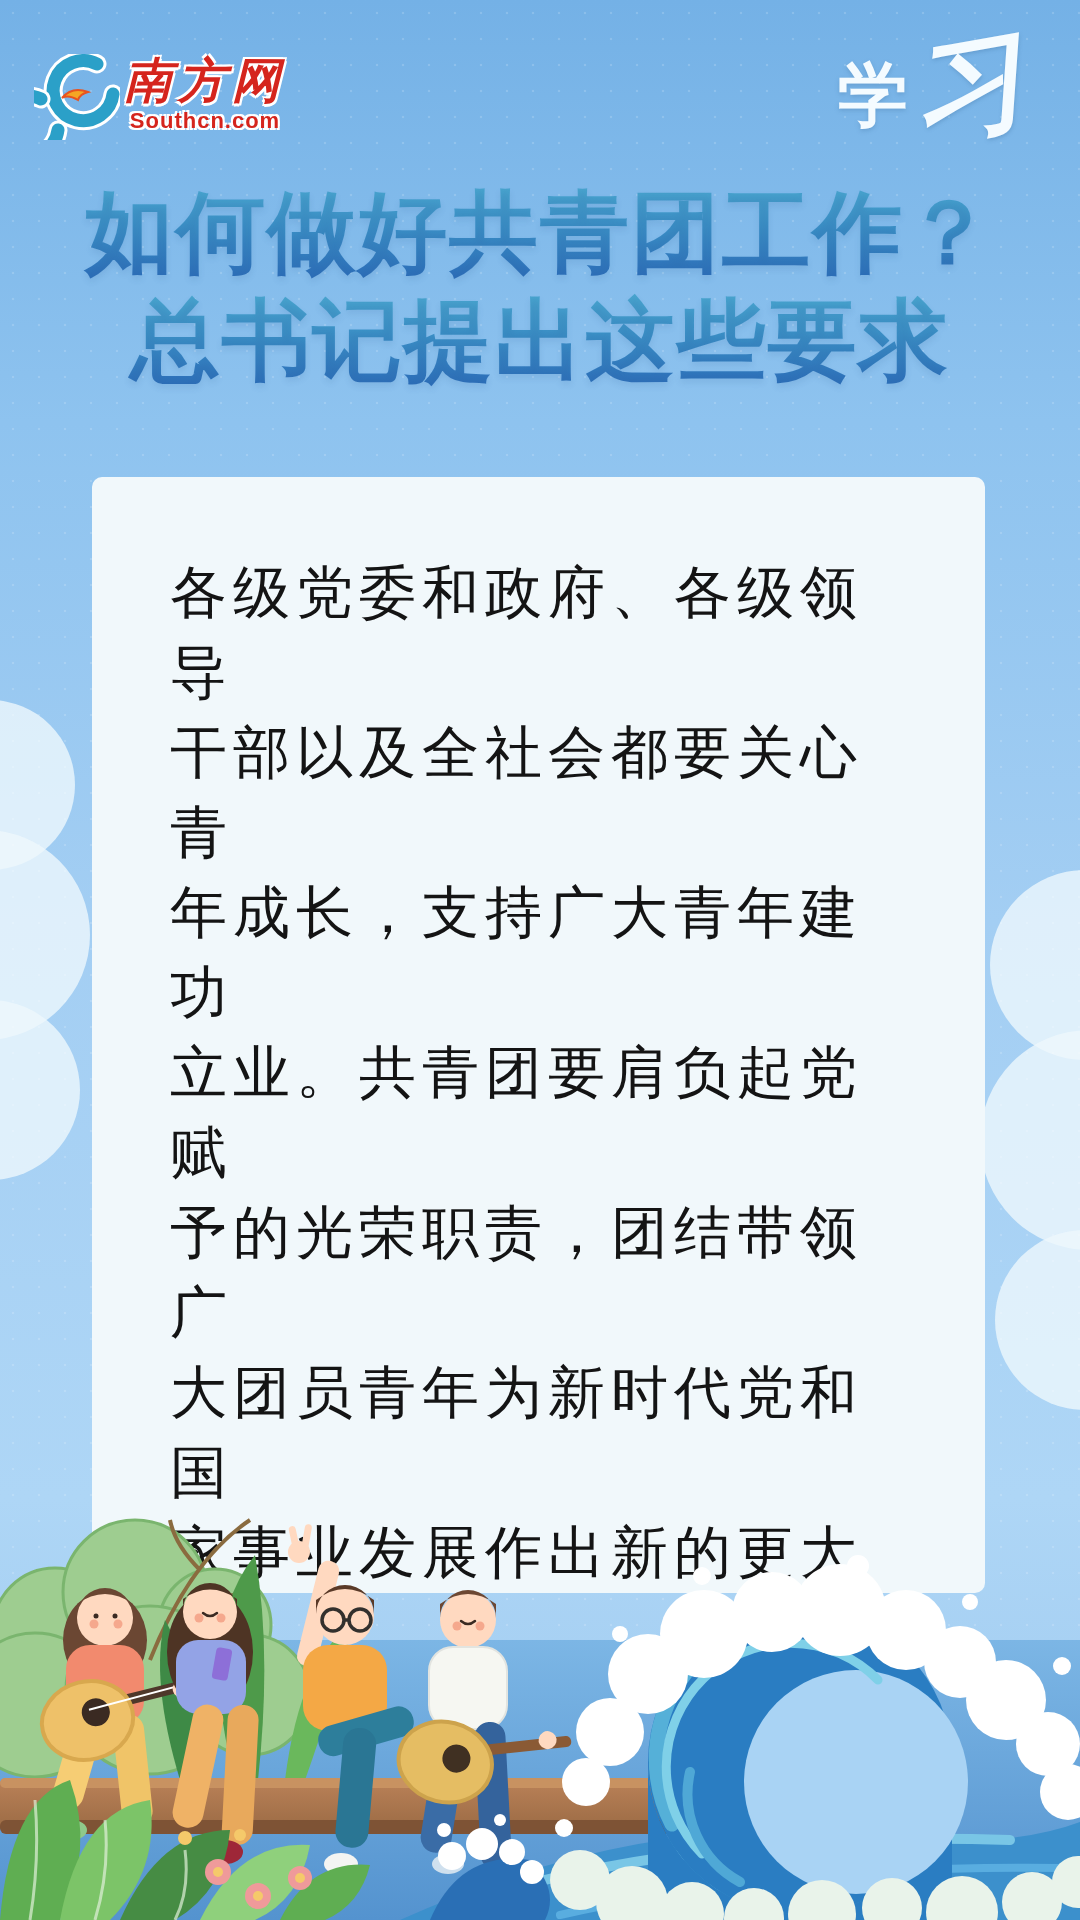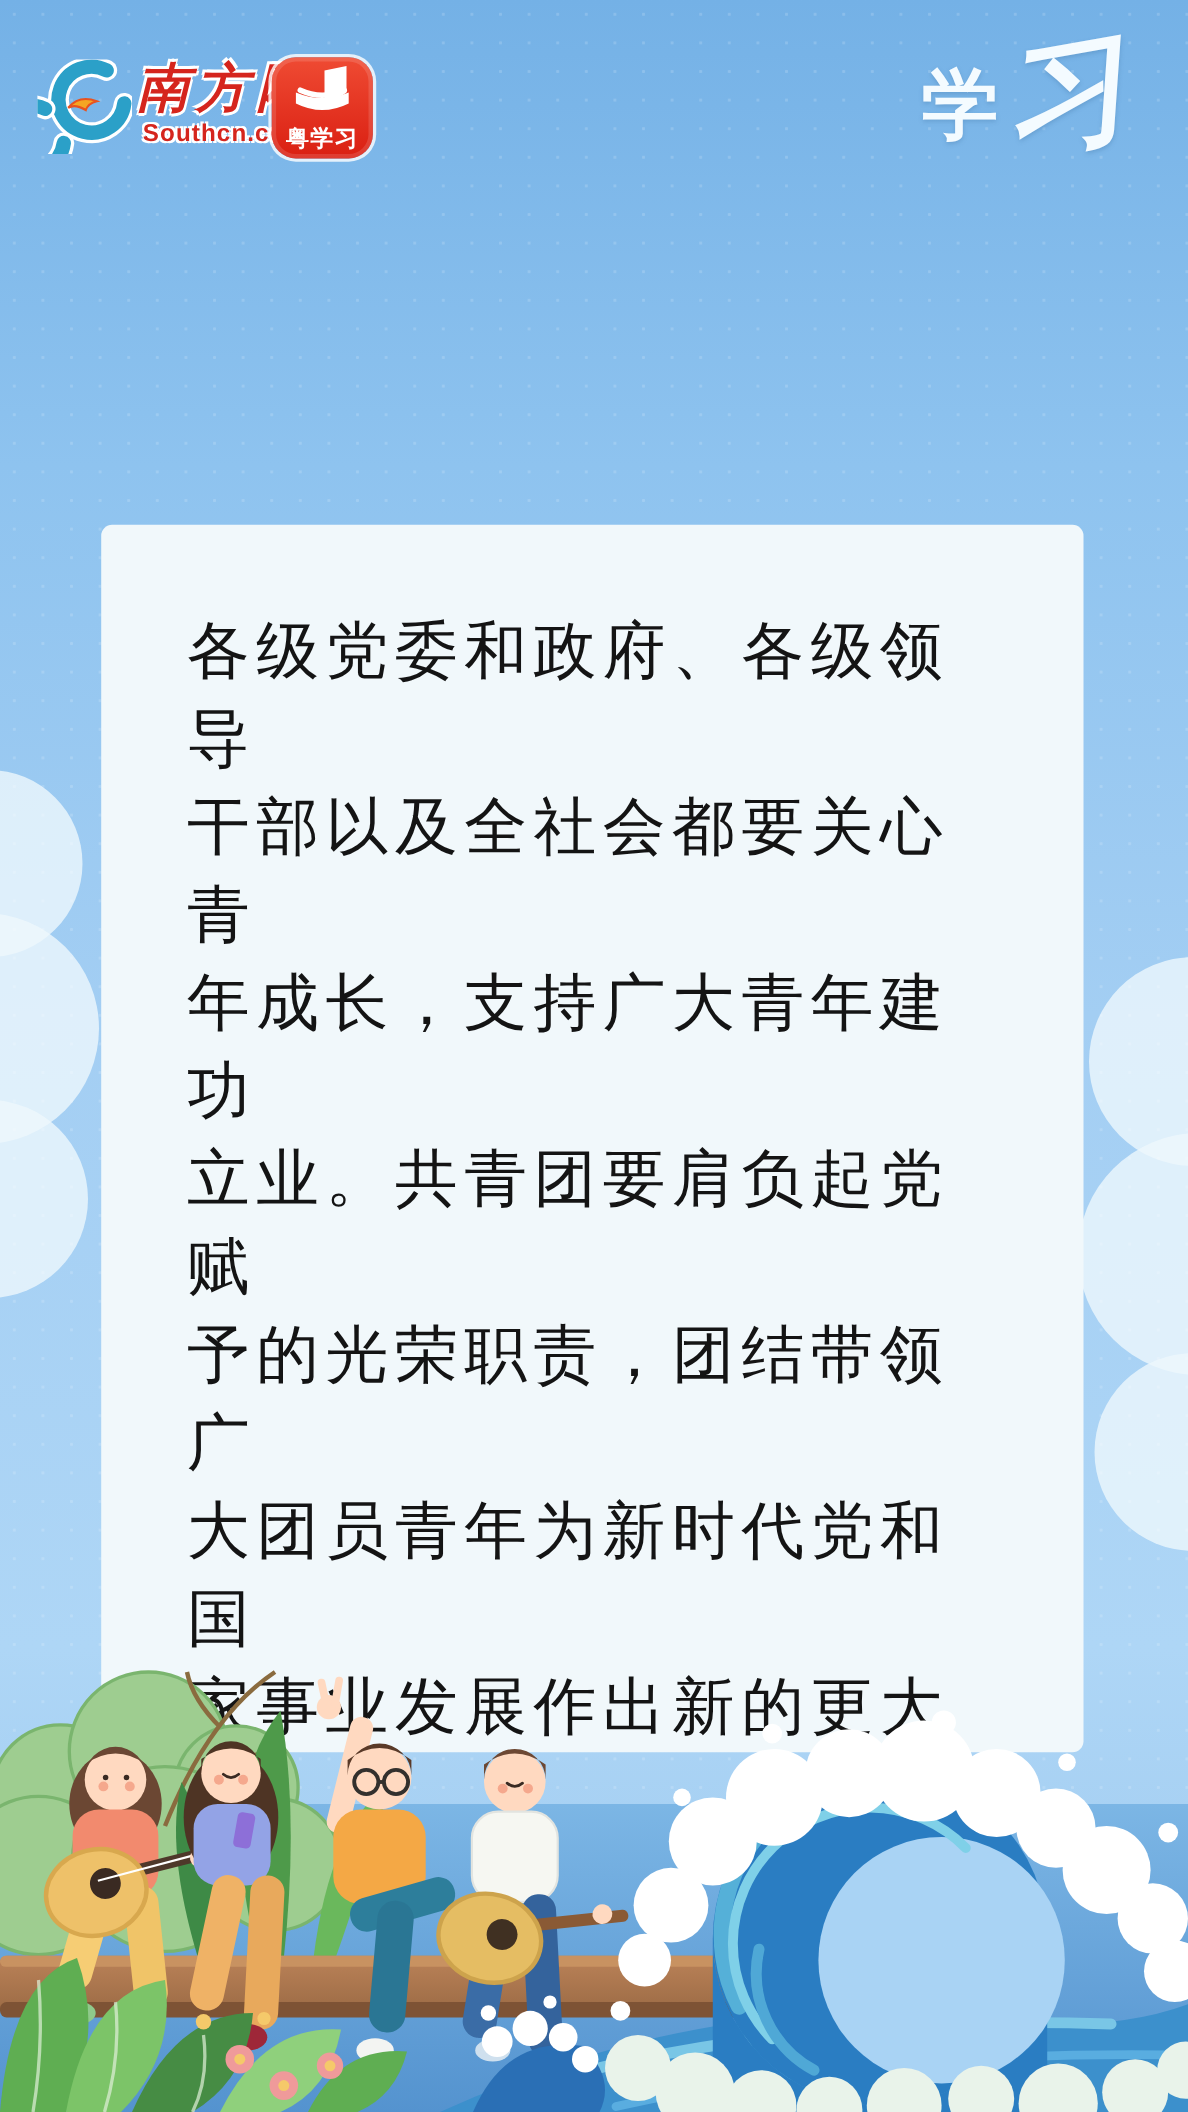--- a/index.html
+++ b/index.html
@@ -93,35 +93,31 @@
         <path d="M24 76 a30 30 0 1 1 -17 -31" fill="none" stroke="#ffffff" stroke-width="19" stroke-linecap="round"></path>
         <path d="M24 76 a30 30 0 1 1 -17 -31" fill="none" stroke="#2ba0c8" stroke-width="13" stroke-linecap="round"></path>
         <path d="M28 44 q10 -12 26 -6 q-8 2 -10 8 q-10 -6 -16 -2z" fill="#f5a623" stroke="#e8531f" stroke-width="2"></path>
       </svg>
       <div class="southcn-txt">
         <div class="southcn-cn">南方网</div>
         <div class="southcn-en">Southcn.com</div>
       </div>
     </div>
 
-    <div class="appicon">
-      <svg width="56" height="50" viewBox="0 0 56 50">
-        <path d="M4 34 q24 12 48 0 l0 -10 q-24 10 -48 0 z" fill="#ffffff"></path>
-        <path d="M30 4 l20 -4 l0 24 q-10 8 -20 5 z" fill="#ffffff"></path>
-        <path d="M8 22 q20 9 40 0" fill="none" stroke="#ffffff" stroke-width="5" stroke-linecap="round"></path>
-      </svg>
-      <div class="appicon-label">粤学习</div>
-    </div>
 
     <div class="brand">
       <span class="b1">学</span>
       <span class="b2">习</span>
     </div>
   </div>
 
+  <div class="title">
+    <div class="title-line">如何做好共青团工作？</div>
+    <div class="title-line">总书记提出这些要求</div>
+  </div>
 
   <div class="card">
     <div class="quote-body">各级党委和政府、各级领导
 干部以及全社会都要关心青
 年成长，支持广大青年建功
 立业。共青团要肩负起党赋
 予的光荣职责，团结带领广
 大团员青年为新时代党和国
 家事业发展作出新的更大的
 贡献。</div>

